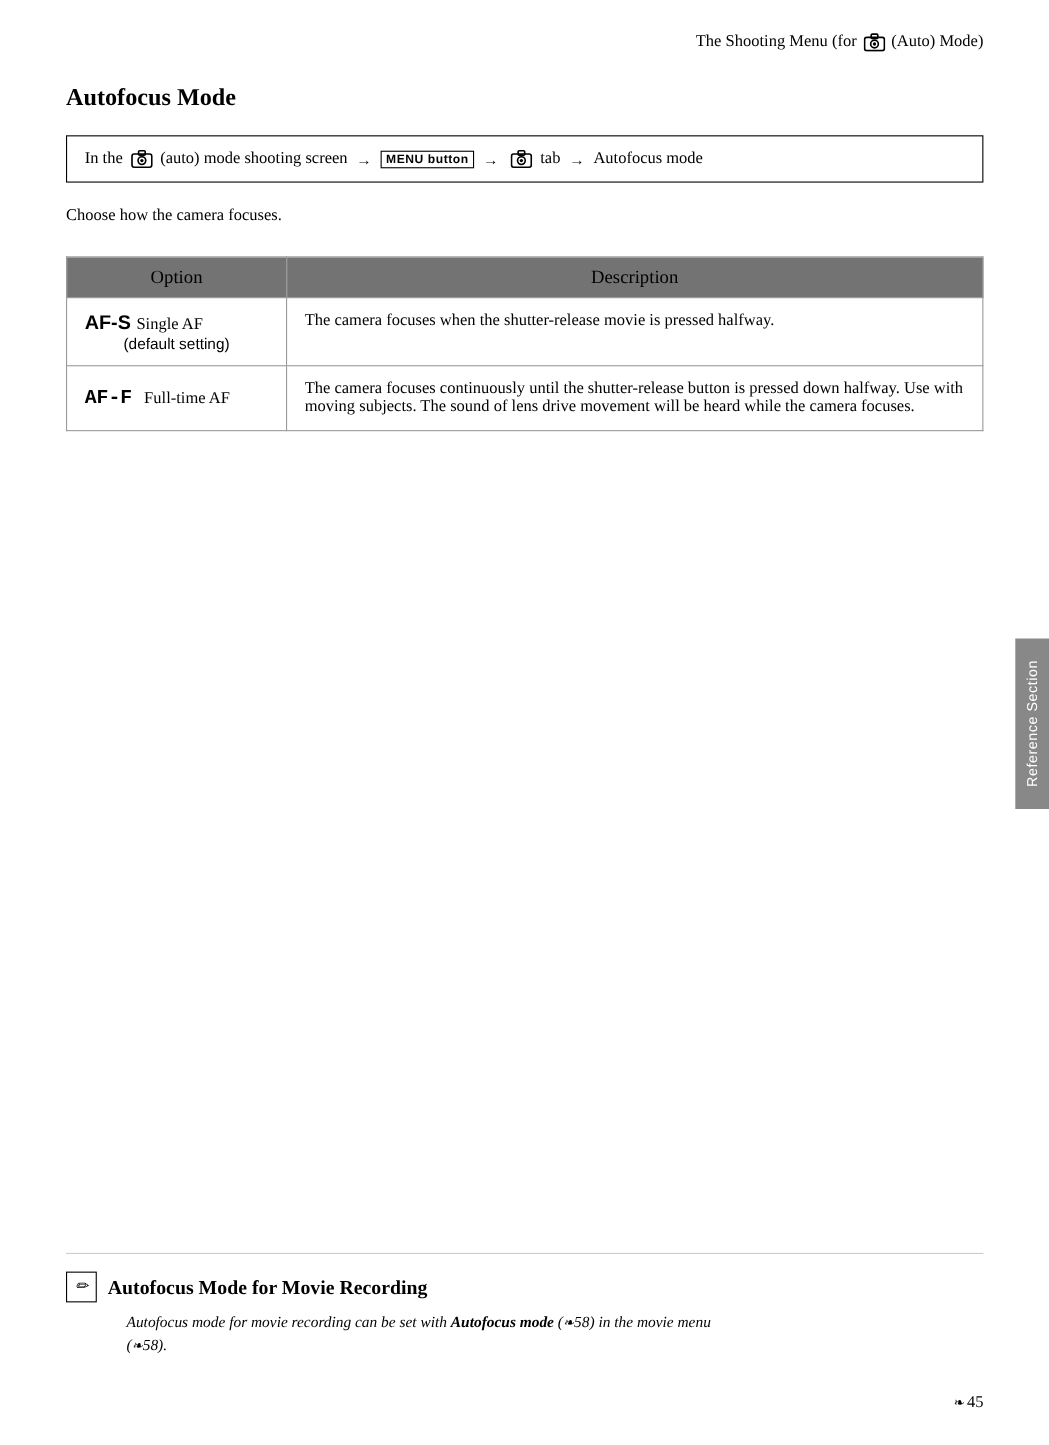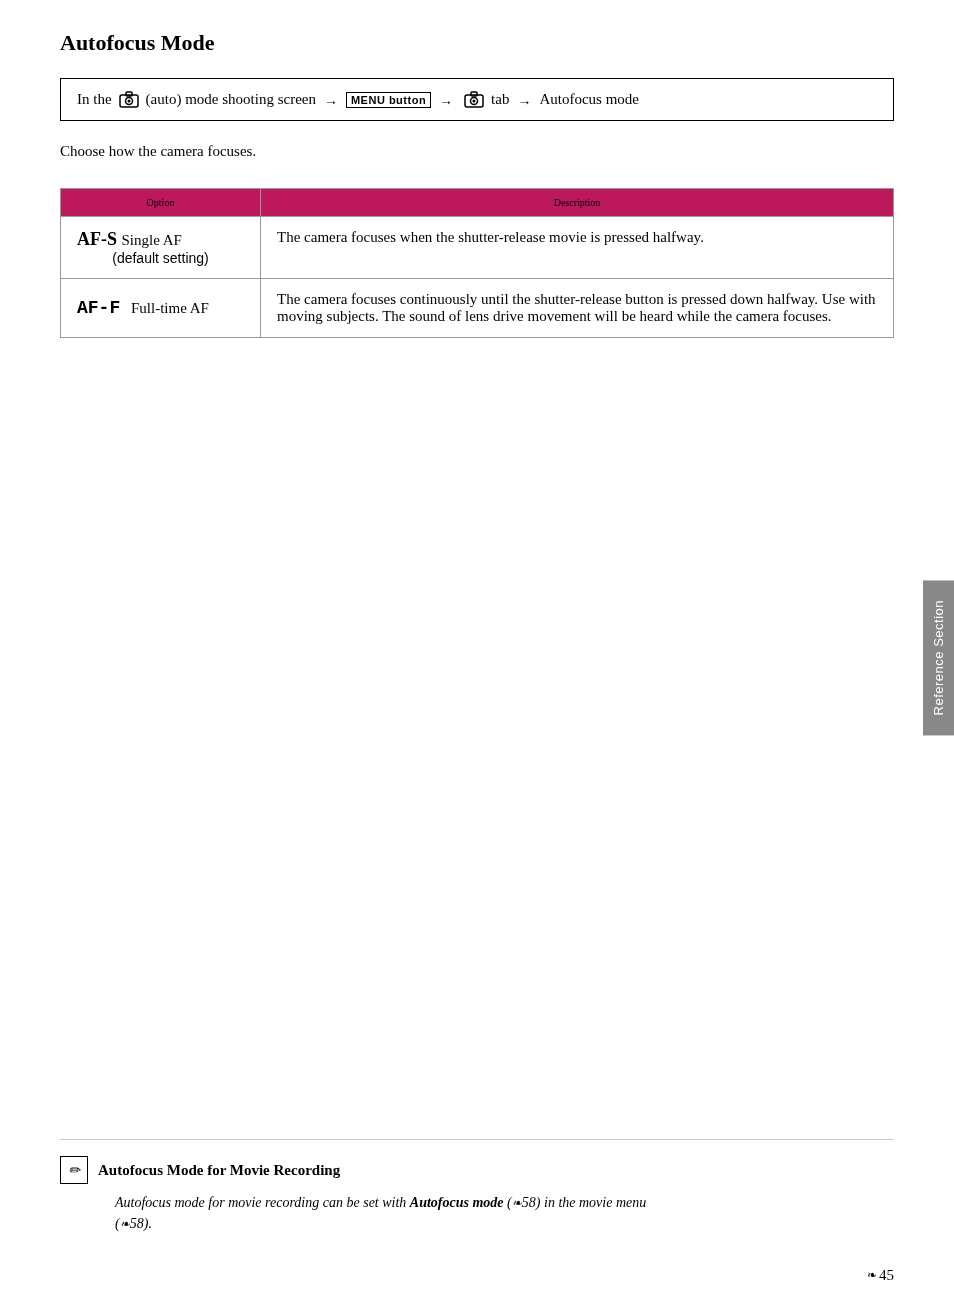--- a/index.html
+++ b/index.html
@@ -84,22 +84,22 @@
       width: 100%;
       border-collapse: collapse;
       margin-bottom: 24px;
     }
 
     .options-table th {
       border: 1px solid #999;
       padding: 8px 16px;
       text-align: center;
       font-weight: normal;
-      font-size: 10px;
-      background: #be185d;
+      font-size: 17px;
+      background: #737373;
     }
 
     .options-table td {
       border: 1px solid #999;
       padding: 12px 16px;
       vertical-align: top;
       font-size: 15px;
     }
 
     .options-table td.option-cell {
@@ -164,21 +164,21 @@
       display: flex;
       align-items: center;
       justify-content: center;
       font-size: 14px;
       font-style: italic;
       flex-shrink: 0;
     }
 
     .note-title {
       font-weight: bold;
-      font-size: 15px;
+      font-size: 18px;
       text-align: center;
     }
 
     .note-body {
       font-size: 14px;
       line-height: 1.5;
       margin-left: 55px;
       font-style: italic;
     }
 
@@ -201,20 +201,31 @@
       border: none;
       border-top: 1px solid #ccc;
       margin: 0 0 16px 0;
     }
   </style>
 </head>
 <body>
 
 <div class="page-container">
 
+  <div class="page-header">
+    <span>The Shooting Menu (for</span>
+    
+    <svg class="camera-svg" width="20" height="17" viewBox="0 0 20 17" style="vertical-align:middle; margin: 0 2px;">
+      <rect x="1" y="4" width="18" height="12" rx="2" ry="2" fill="none" stroke="#000" stroke-width="1.5"></rect>
+      <rect x="7" y="1" width="6" height="4" rx="1" fill="none" stroke="#000" stroke-width="1.5"></rect>
+      <circle cx="10" cy="10" r="3.5" fill="none" stroke="#000" stroke-width="1.5"></circle>
+      <circle cx="10" cy="10" r="1.5" fill="#000"></circle>
+    </svg>
+    <span>(Auto) Mode)</span>
+  </div>
 
   <h1 class="page-title">Autofocus Mode</h1>
 
   <div class="nav-box">
     <span>In the</span>
 
     <svg class="camera-svg" width="20" height="17" viewBox="0 0 20 17" style="vertical-align:middle; margin: 0 3px;">
       <rect x="1" y="4" width="18" height="12" rx="2" ry="2" fill="none" stroke="#000" stroke-width="1.5"></rect>
       <rect x="7" y="1" width="6" height="4" rx="1" fill="none" stroke="#000" stroke-width="1.5"></rect>
       <circle cx="10" cy="10" r="3.5" fill="none" stroke="#000" stroke-width="1.5"></circle>
@@ -242,21 +253,21 @@
     <thead>
       <tr>
         <th>Option</th>
         <th>Description</th>
       </tr>
     </thead>
     <tbody>
 
       <tr>
         <td class="option-cell">
-          <span class="af-s-symbol" style="font-family:Liberation Serif, serif; font-size:18px; font-weight:bold;">
+          <span class="af-s-symbol" style="font-family:Liberation Sans, sans-serif; font-size:18px; font-weight:bold;">
             AF‑S
           </span>
           <span style="font-size:15px;">Single AF</span><br>
           <span class="option-sub" style="font-size:14px; font-family:Arial,sans-serif;">(default setting)</span>
         </td>
         <td>The camera focuses when the shutter-release movie is pressed halfway.</td>
       </tr>
 
       <tr>
         <td class="option-cell">

